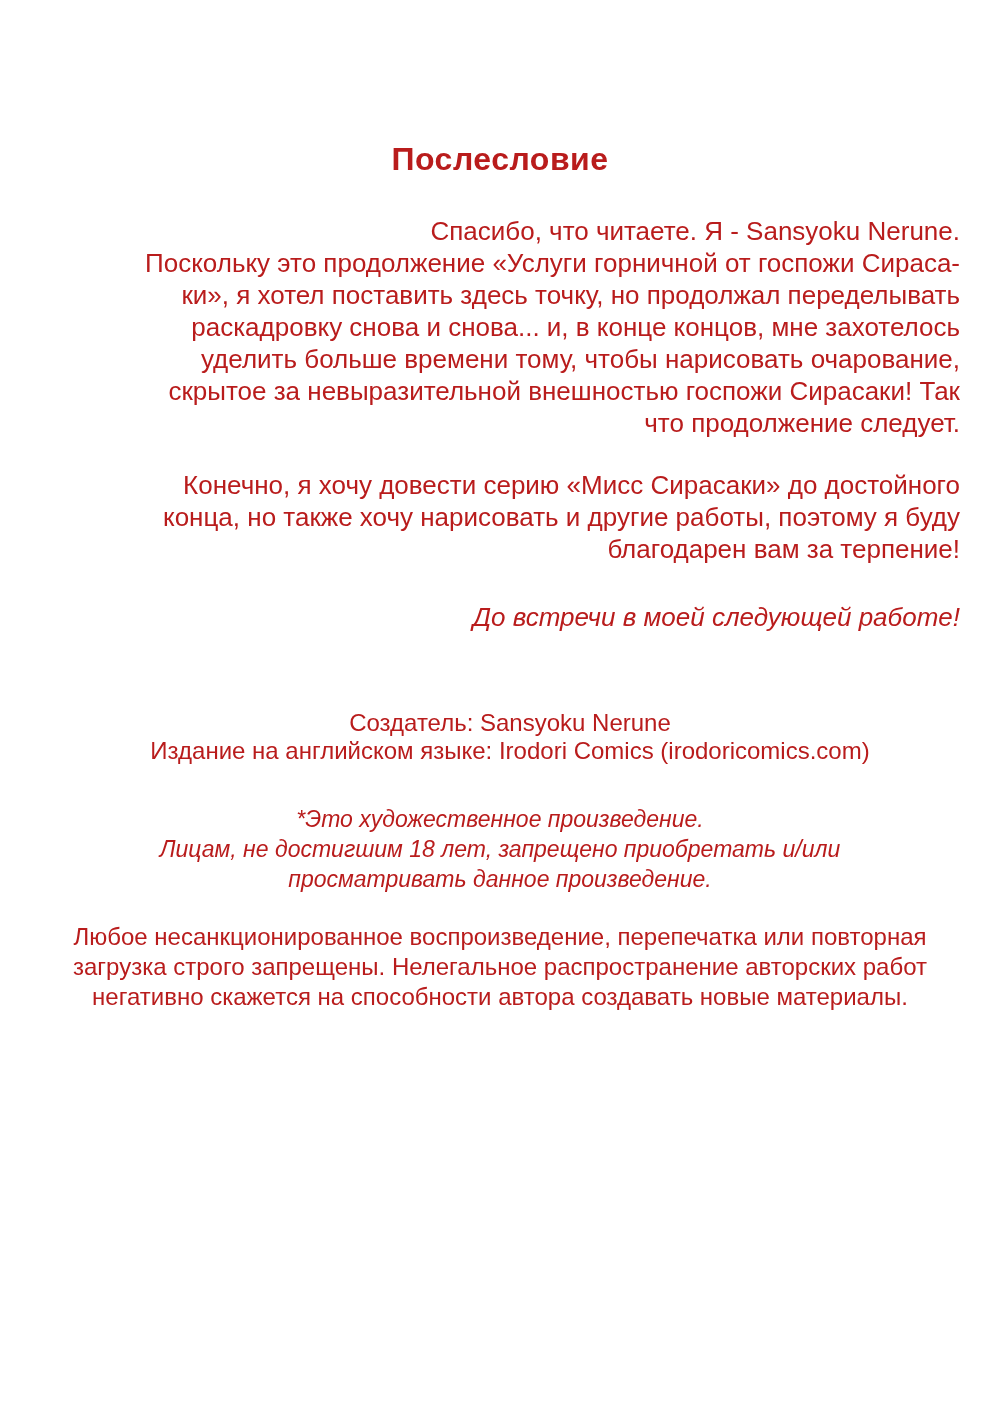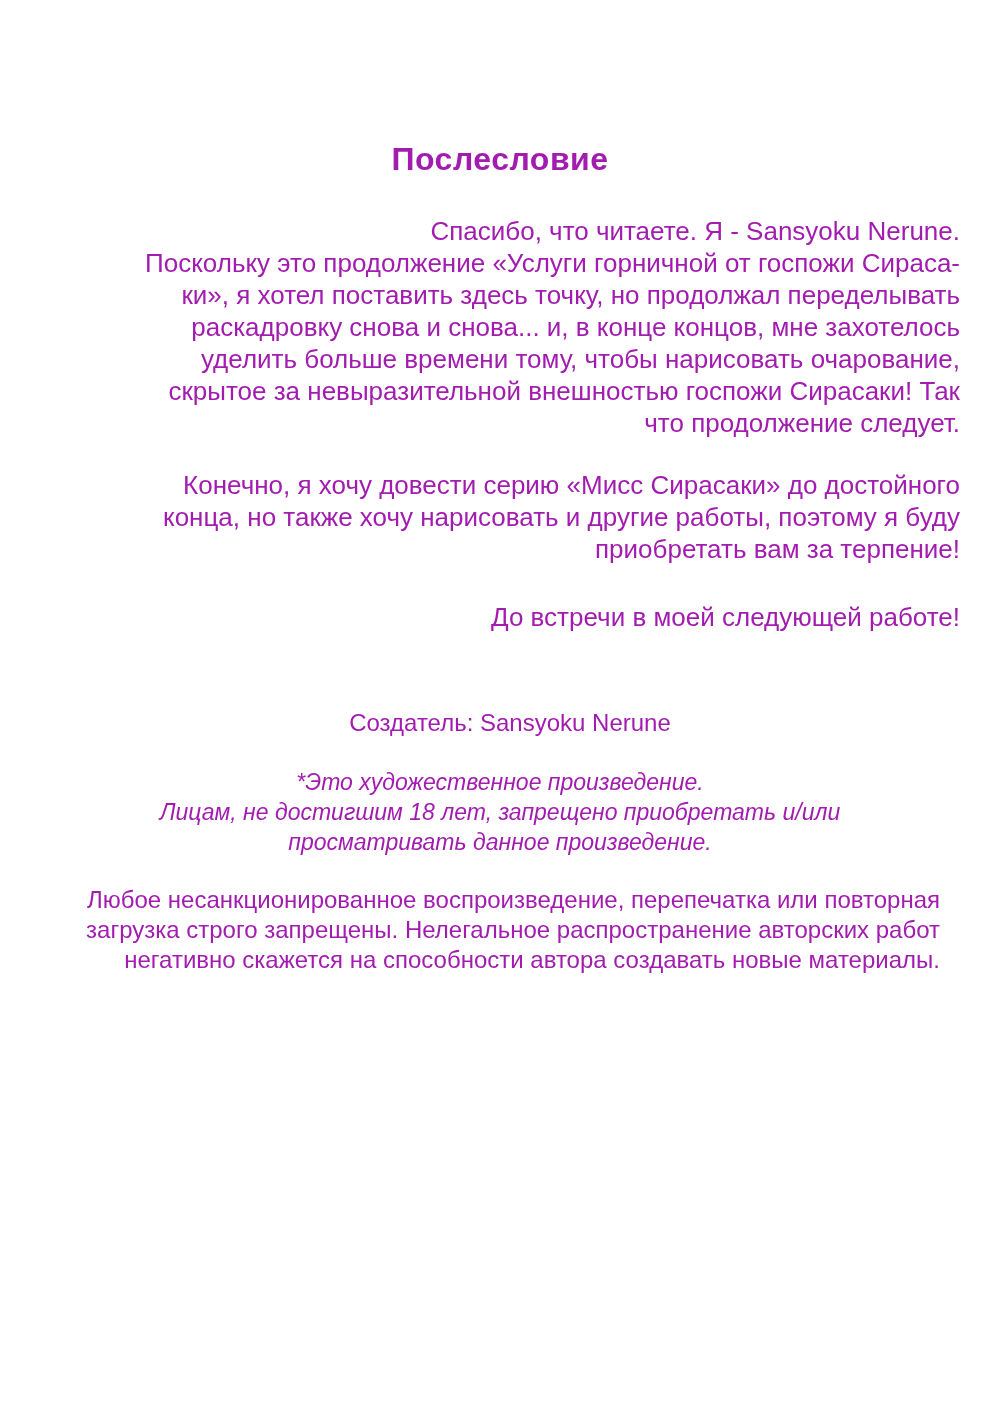--- a/index.html
+++ b/index.html
@@ -9,21 +9,21 @@
   }
   .page {
     position: relative;
     width: 1000px;
     height: 1419px;
     margin: 0 auto;
     background: #ffffff;
     box-sizing: border-box;
     padding-top: 140px;
     font-family: "Liberation Sans", sans-serif;
-    color: #a21caf;
+    color: #b91c1c;
     overflow: hidden;
   }
   .title {
     margin: 0;
     text-align: center;
     font-size: 32px;
     line-height: 38px;
     font-weight: bold;
     letter-spacing: 0.5px;
     white-space: pre-line;
@@ -31,42 +31,42 @@
   .body-para {
     margin: 0 40px 0 82px;
     font-size: 26px;
     line-height: 32px;
     white-space: pre-line;
     text-align: right;
   }
   .para-1 { margin-top: 37px; }
   .para-2 { margin-top: 30px; }
   .para-3 { margin-top: 34px; }
-  .para-4 { margin-top: 36px; }
+  .para-4 { margin-top: 36px; font-style: italic; }
   .credits {
     margin-top: 76px;
     text-align: center;
     font-size: 24px;
     line-height: 28px;
     padding-left: 20px;
   }
   .credits p {
     margin: 0;
   }
   .disclaimer {
-    margin-top: 30px;
+    margin-top: 39px;
     text-align: center;
     font-size: 23px;
     line-height: 30px;
     font-style: italic;
     white-space: pre-line;
   }
   .copyright {
     margin: 28px 60px 0 60px;
-    text-align: right;
+    text-align: center;
     font-size: 24px;
     line-height: 30px;
     white-space: pre-line;
   }
 </style>
 </head>
 <body>
 
 <div class="page">
 
@@ -75,27 +75,28 @@
   <p class="body-para para-1">Спасибо, что читаете. Я - Sansyoku Nerune.
 Поскольку это продолжение «Услуги горничной от госпожи Сираса-
 ки», я хотел поставить здесь точку, но продолжал переделывать
 раскадровку снова и снова... и, в конце концов, мне захотелось
 уделить больше времени тому, чтобы нарисовать очарование,
 скрытое за невыразительной внешностью госпожи Сирасаки! Так
 что продолжение следует.</p>
 
   <p class="body-para para-2">Конечно, я хочу довести серию «Мисс Сирасаки» до достойного
 конца, но также хочу нарисовать и другие работы, поэтому я буду
-приобретать вам за терпение!</p>
+благодарен вам за терпение!</p>
 
 
   <p class="body-para para-4">До встречи в моей следующей работе!</p>
 
   <div class="credits">
     <p>Создатель: Sansyoku Nerune</p>
+    <p>Издание на английском языке: Irodori Comics (irodoricomics.com)</p>
   </div>
 
   <p class="disclaimer">*Это художественное произведение.
 Лицам, не достигшим 18 лет, запрещено приобретать и/или
 просматривать данное произведение.</p>
 
   <p class="copyright">Любое несанкционированное воспроизведение, перепечатка или повторная
 загрузка строго запрещены. Нелегальное распространение авторских работ
 негативно скажется на способности автора создавать новые материалы.</p>
 

